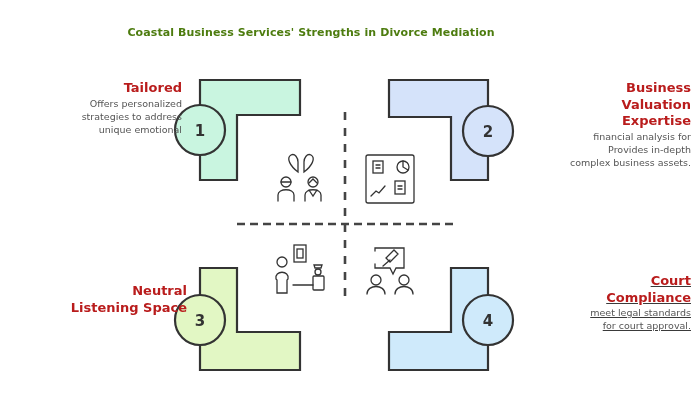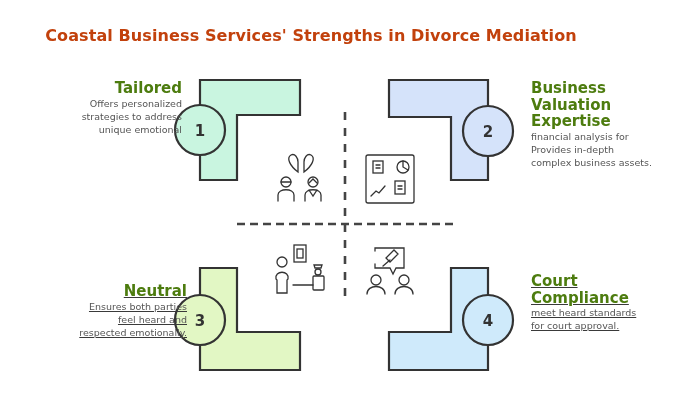--- a/index.html
+++ b/index.html
@@ -1,28 +1,28 @@
 <!DOCTYPE html>
 <html><head>
 <meta charset="utf-8">
 <style>
   html, body { margin: 0; padding: 0; background: #ffffff; }
   body { width: 696px; height: 406px; position: relative; overflow: hidden;
          font-family: "DejaVu Sans", sans-serif; color: #3a3a3a; }
   .title { position: absolute; left: 0; top: 26px; width: 622px; text-align: center;
-           font-size: 16px; font-weight: bold; color: #c2410c; letter-spacing: 0.1px; }
+           font-size: 11px; font-weight: bold; color: #4d7c0f; letter-spacing: 0.1px; }
   svg.canvas { position: absolute; left: 0; top: 0; }
   .block { position: absolute; }
-  .block .heading { font-size: 15px; font-weight: bold; line-height: 16.5px; color: #4d7c0f; }
+  .block .heading { font-size: 13px; font-weight: bold; line-height: 16.5px; color: #b91c1c; }
   .block .desc { font-size: 9.5px; line-height: 13px; color: #555; }
   .right-align { text-align: right; }
-  .left-align { text-align: left; }
+  .left-align { text-align: right; }
   #b1 { left: 30px; top: 80px; width: 152px; }
   #b2 { left: 531px; top: 80px; width: 160px; }
-  #b3 { left: 20px; top: 283px; width: 167px; text-decoration: underline; }
+  #b3 { left: 20px; top: 283px; width: 167px; }
   #b4 { left: 531px; top: 273px; width: 160px; text-decoration: underline; }
 </style>
 </head>
 <body>
 
 <div class="title">Coastal Business Services' Strengths in Divorce Mediation</div>
 
 <svg class="canvas" width="696" height="406" viewBox="0 0 696 406">
 
   <g>
@@ -119,30 +119,26 @@
   <div class="desc">
     <div>financial analysis for</div>
     <div>Provides in-depth</div>
     <div>complex business assets.</div>
   </div>
 </div>
 
 <div class="block right-align" id="b3">
   <div class="heading">
     <div>Neutral</div>
-  </div>
-  <div class="desc">
-    <div>Ensures both parties</div>
-    <div>feel heard and</div>
-    <div>respected emotionally.</div>
+    <div>Listening Space</div>
   </div>
 </div>
 
 <div class="block left-align" id="b4">
   <div class="heading">
     <div>Court</div>
     <div>Compliance</div>
   </div>
   <div class="desc">
-    <div>meet heard standards</div>
+    <div>meet legal standards</div>
     <div>for court approval.</div>
   </div>
 </div>
 
 </body></html>

